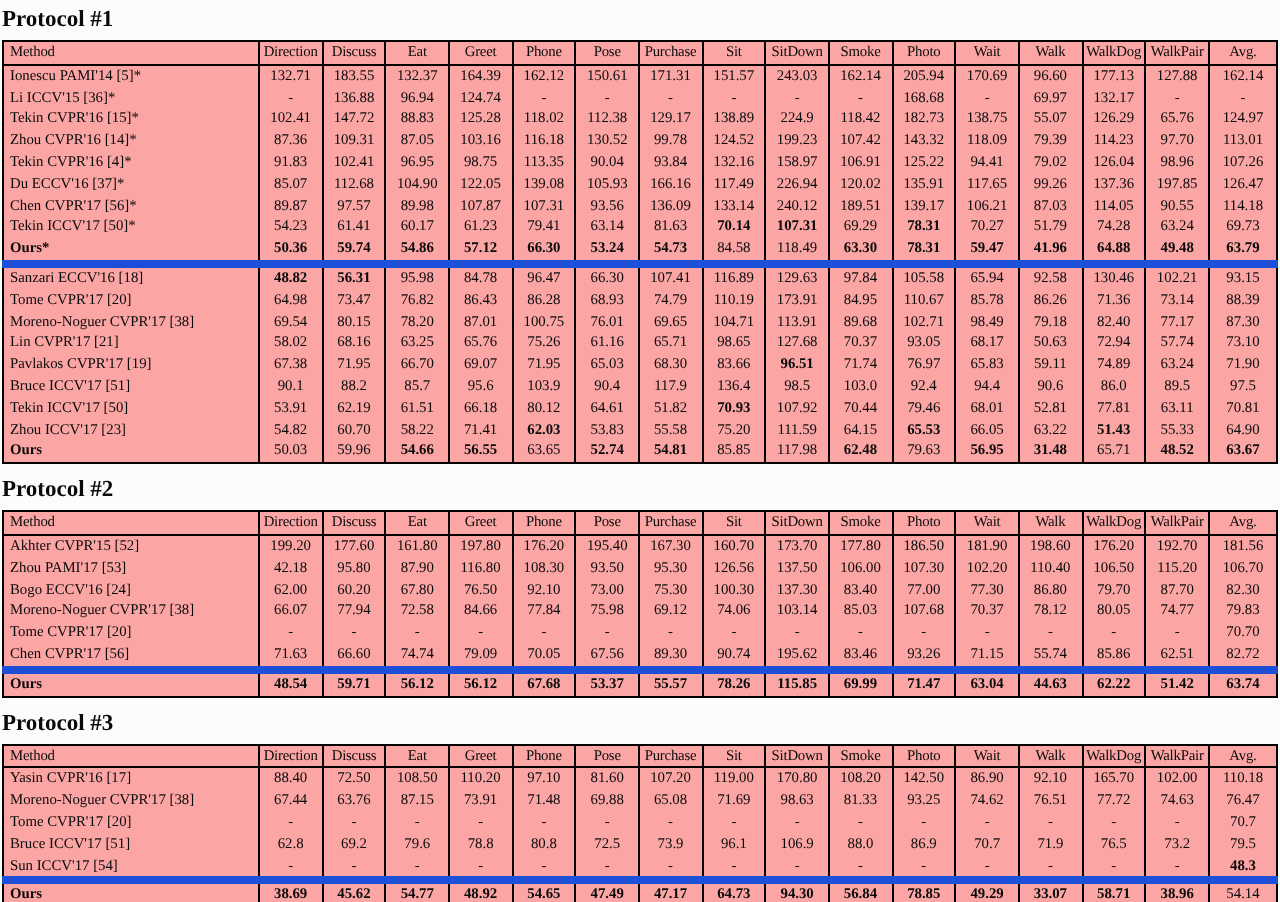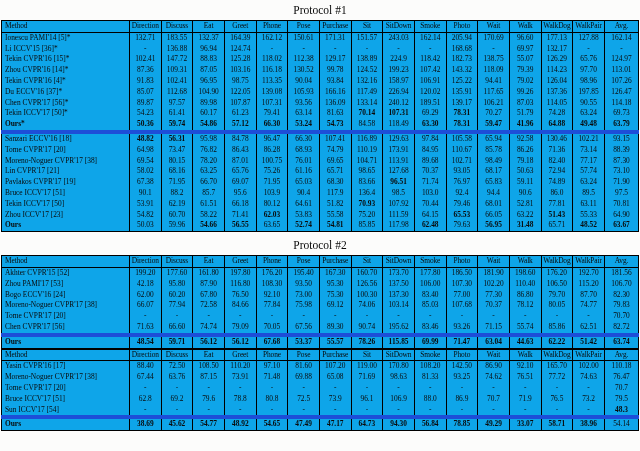--- a/index.html
+++ b/index.html
@@ -5,34 +5,34 @@
   * { box-sizing: border-box; }
   html, body { margin: 0; padding: 0; }
   body {
     width: 640px;
     background: #fcfcfb;
     color: #0a0a0a;
     font-family: "Liberation Serif", "DejaVu Serif", serif;
   }
   .page { padding: 2px 1px 4px 1px; }
   .table-title {
-    text-align: center;
     font-size: 11.5px;
     line-height: 13px;
     margin: 7px 0 3px 0;
+    font-weight: bold;
   }
   .table-block:first-child .table-title { margin-top: 2px; }
   table.results {
     width: 100%;
     border-collapse: collapse;
     table-layout: fixed;
     border: 1px solid #000;
     border-top-width: 1.5px;
     border-bottom-width: 1.5px;
-    background: #0ea5e9;
+    background: #fca5a5;
   }
   col.method-col { width: 128px; }
   col.avg-col { width: 34px; }
   th, td {
     font-weight: normal;
     font-size: 7.4px;
     line-height: 10.8px;
     padding: 0 1px;
     text-align: center;
     border-left: 1px solid #000;
@@ -623,20 +623,21 @@
               <td class="bold">62.22</td>
               <td class="bold">51.42</td>
               <td class="bold">63.74</td>
             </tr>
           </tbody>
         </table>
       </div>
   </section>
 
   <section class="table-block">
+    <div class="table-title">Protocol #3</div>
     <div class="table-host">
         <table class="results">
           <colgroup>
             <col class="method-col">
             <col>
             <col>
             <col>
             <col>
             <col>
             <col>

